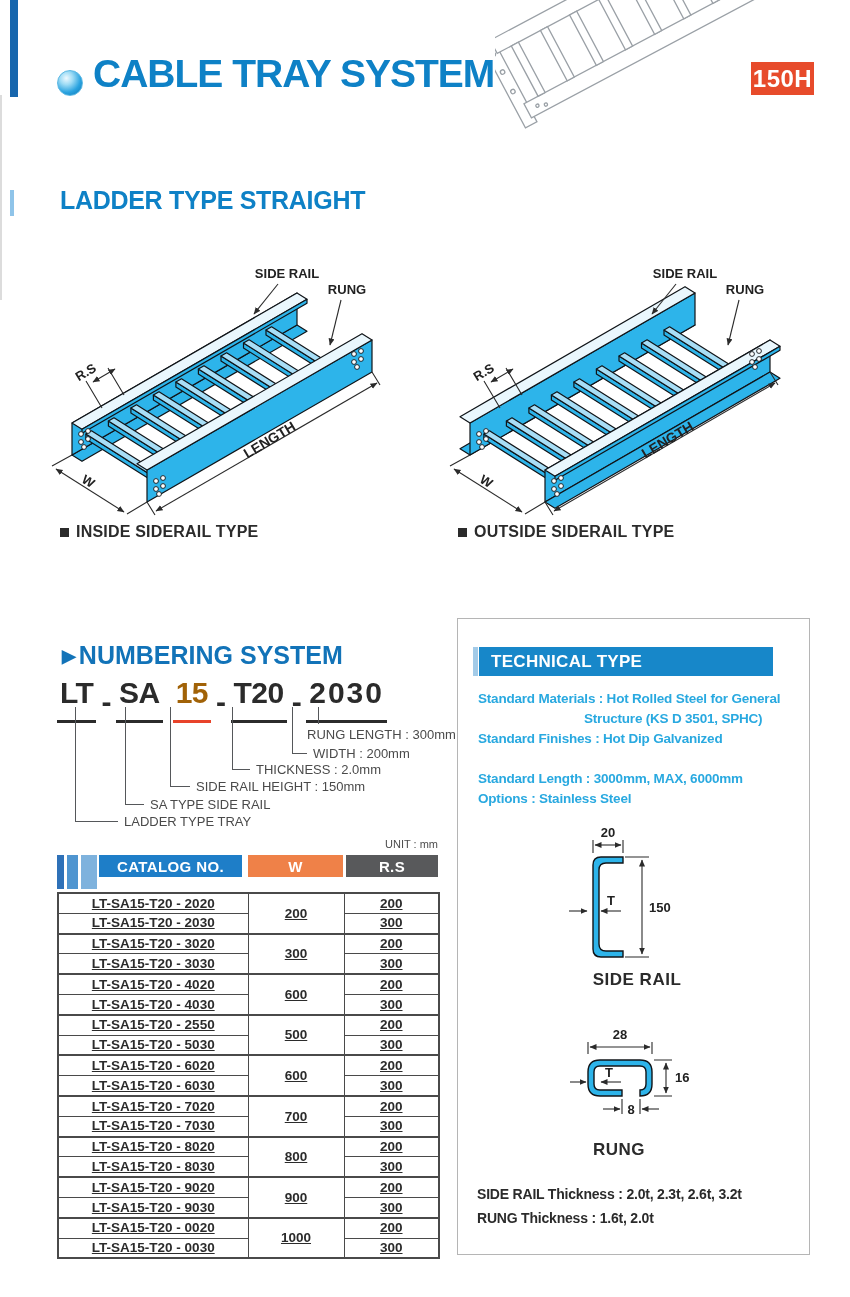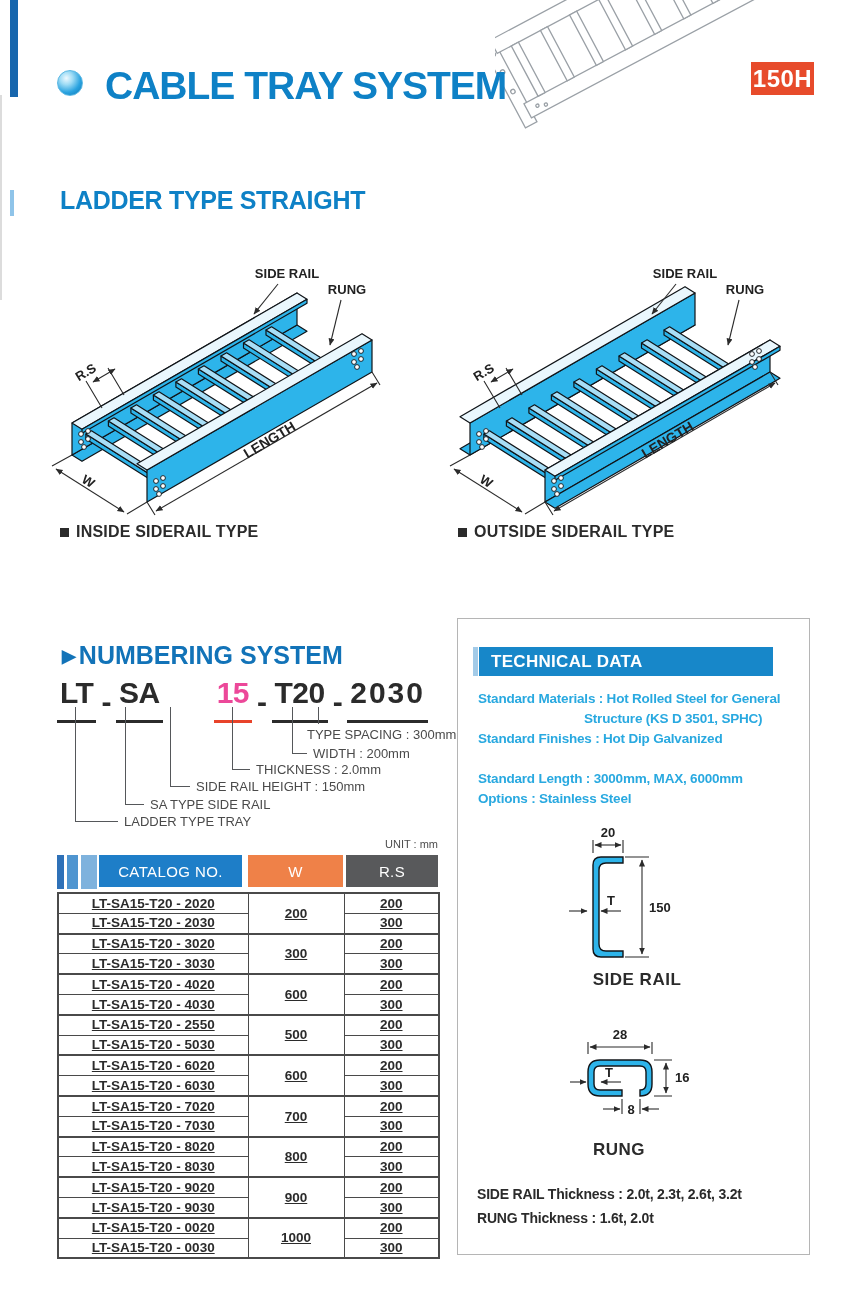--- a/index.html
+++ b/index.html
@@ -1,41 +1,41 @@
 <!DOCTYPE html>
 <html><head>
 <meta charset="utf-8">
 <style>
   html,body{margin:0;padding:0;background:#fff;}
   #page{position:relative;width:850px;height:1297px;background:#fff;overflow:hidden;
         font-family:"Liberation Sans",sans-serif;color:#2b2b2b;}
   .abs{position:absolute;}
-  h1.title{font-size:39px;font-weight:800;color:#0e81c6;letter-spacing:-1px;margin:12px;white-space:nowrap;}
+  h1.title{font-size:39px;font-weight:800;color:#0e81c6;letter-spacing:-1px;margin:0;white-space:nowrap;}
   h2.section{font-size:25px;font-weight:800;color:#0e81c6;letter-spacing:-0.3px;margin:0;white-space:nowrap;}
   .sphere{width:26px;height:26px;border-radius:50%;
       background:radial-gradient(circle at 35% 30%, #eef9ff 0%, #9fdcf5 28%, #2aa3e0 62%, #0c72b0 100%);
       border:1px solid #5bb8e4;box-sizing:border-box;}
   .badge{width:63px;height:33px;background:#e74b2b;color:#fff;font-size:24px;font-weight:700;
       display:flex;align-items:center;justify-content:center;letter-spacing:0.5px;}
   .caption{font-weight:700;font-size:16px;color:#2b2b2b;display:flex;align-items:center;gap:7px;white-space:nowrap;letter-spacing:0.2px;}
   .sq{width:9px;height:9px;background:#2b2b2b;display:inline-block;}
   .num-head{font-size:25px;font-weight:800;color:#1273b8;white-space:nowrap;}
   .num-head .tri{font-size:18px;margin-right:3px;position:relative;top:-2px;}
   .code{display:flex;align-items:flex-end;font-size:30px;font-weight:800;color:#2b2b2b;letter-spacing:-0.5px;line-height:1.08;}
   .cp{border-bottom:3.5px solid #2b2b2b;padding:0 3px 11px;}
-  .cp.red{color:#ec4899;border-color:#e8432a;margin-left:41px;}
+  .cp.red{color:#a16207;border-color:#e8432a;}
   .cp.wide{letter-spacing:2px;}
   .cd{margin:0 5px;padding-bottom:5px;}
   .cgap{width:10px;}
   .vln{position:absolute;border-left:1.4px solid #55575a;}
   .eln{position:absolute;border-left:1.4px solid #55575a;border-bottom:1.4px solid #55575a;}
   .lbl{position:absolute;font-size:13px;color:#4a4a4a;white-space:nowrap;}
   .unit{font-size:11px;color:#4d4d4d;text-align:right;}
   .hstripe{top:0;height:34px;position:absolute;}
-  .hcell{top:0;height:32px;position:absolute;color:#fff;font-weight:400;font-size:15px;
+  .hcell{top:0;height:22px;position:absolute;color:#fff;font-weight:700;font-size:15px;
       display:flex;align-items:center;justify-content:center;letter-spacing:0.4px;}
   table.cat{border-collapse:collapse;table-layout:fixed;width:381px;border:2.5px solid #4a4a4a;text-decoration:underline;}
   table.cat td{border:1.5px solid #4a4a4a;font-weight:700;font-size:13.5px;color:#2b2b2b;
       text-align:center;height:18.8px;padding:0;line-height:1;}
   table.cat tr.group-start td{border-top-width:2.2px;}
   .panel{border:1.5px solid #b5b5b5;box-sizing:border-box;background:#fff;}
   .tech-title{color:#fff;font-size:17px;font-weight:700;line-height:29px;padding-left:12px;
       letter-spacing:0.3px;box-sizing:border-box;white-space:nowrap;}
   .tl{font-size:13.5px;font-weight:700;color:#29a9e0;white-space:nowrap;letter-spacing:-0.2px;}
   .sub{font-size:9px;vertical-align:-3px;}
@@ -232,21 +232,21 @@
     <span class="cp wide">2030</span>
   </div>
 
   <div class="vln" style="left:318px;top:707px;height:17px"></div>
   <div class="eln" style="left:292px;top:707px;width:14px;height:46px"></div>
   <div class="eln" style="left:232px;top:707px;width:17px;height:62px"></div>
   <div class="eln" style="left:170px;top:707px;width:19px;height:79px"></div>
   <div class="eln" style="left:125px;top:707px;width:18px;height:97px"></div>
   <div class="eln" style="left:75px;top:707px;width:42px;height:114px"></div>
 
-  <div class="lbl" style="left:307px;top:727px">TYPE SPACING : 300mm</div>
+  <div class="lbl" style="left:307px;top:727px">RUNG LENGTH : 300mm</div>
   <div class="lbl" style="left:313px;top:746px">WIDTH : 200mm</div>
   <div class="lbl" style="left:256px;top:762px">THICKNESS : 2.0mm</div>
   <div class="lbl" style="left:196px;top:779px">SIDE RAIL HEIGHT : 150mm</div>
   <div class="lbl" style="left:150px;top:797px">SA TYPE SIDE RAIL</div>
   <div class="lbl" style="left:124px;top:814px">LADDER TYPE TRAY</div>
 
   <div class="unit abs" style="left:288px;top:838px;width:150px">UNIT : mm</div>
 
   <div class="abs" style="left:57px;top:855px;width:381px;height:405px">
     <div class="hstripe" style="left:0;width:7px;background:#2e71b8"></div>
@@ -342,21 +342,21 @@
           <tr>
             <td>LT-SA15-T20 - 0030</td>
             <td>300</td>
           </tr>
         </tbody>
     </table>
   </div>
 
   <div class="panel abs" style="left:457px;top:618px;width:353px;height:637px">
     <div class="abs" style="left:15px;top:28px;width:5px;height:29px;background:#a3cbe8"></div>
-    <div class="tech-title abs" style="left:21px;top:28px;width:294px;height:29px;background:#1787c9">TECHNICAL DATA</div>
+    <div class="tech-title abs" style="left:21px;top:28px;width:294px;height:29px;background:#1787c9">TECHNICAL TYPE</div>
     <div class="tl abs" style="left:20px;top:72px">Standard Materials : Hot Rolled Steel for General</div>
     <div class="tl abs" style="left:126px;top:92px">Structure (KS D 3501, SPHC)</div>
     <div class="tl abs" style="left:20px;top:112px">Standard Finishes : Hot Dip Galvanized</div>
     <div class="tl abs" style="left:20px;top:152px">Standard Length : 3000mm, MAX, 6000mm</div>
     <div class="tl abs" style="left:20px;top:172px">Options : Stainless Steel</div>
   </div>
 
   <svg class="abs" style="left:537px;top:813px" width="200" height="165" viewBox="0 0 200 165">
     <defs>
       <marker id="ahs" markerWidth="8" markerHeight="8" refX="6.5" refY="3" orient="auto-start-reverse" markerUnits="userSpaceOnUse">

